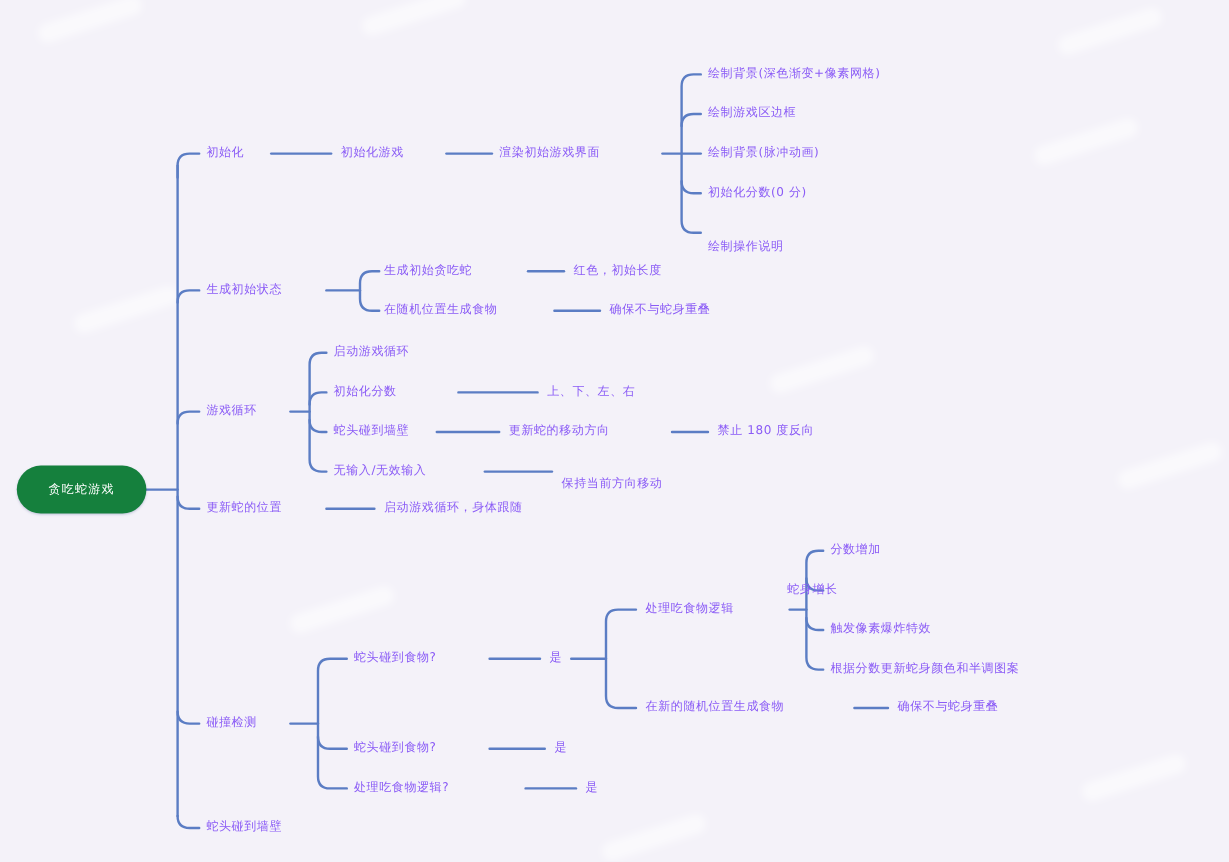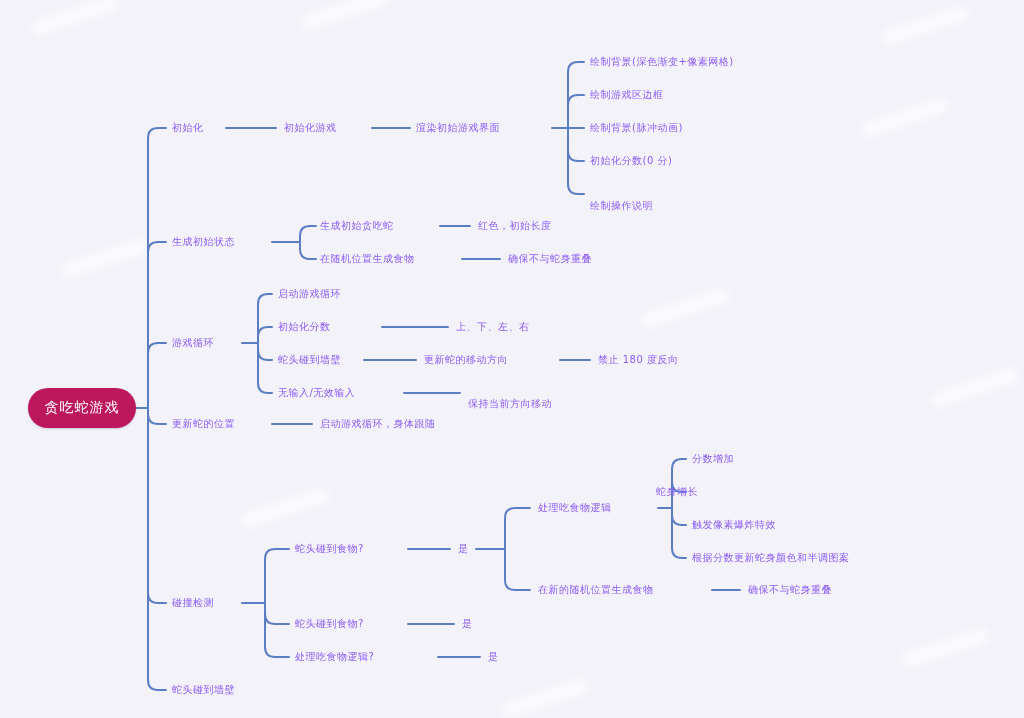--- a/index.html
+++ b/index.html
@@ -12,24 +12,24 @@
     position:absolute;width:90px;height:16px;background:rgba(255,255,255,.55);
     transform:rotate(-18deg);filter:blur(3px);border-radius:8px;pointer-events:none;
   }
   svg.lines{position:absolute;left:0;top:0;}
   .node{
     position:absolute;height:20px;line-height:20px;white-space:nowrap;
     font-size:10px;font-weight:500;color:#8b5cf6;letter-spacing:.5px;
     transform:translateY(-10px);
   }
   .root{
-    position:absolute;left:28px;top:388px;width:108px;height:40px;
-    background:#be185d;border-radius:20px;color:#ffffff;
+    position:absolute;left:14px;top:388px;width:108px;height:40px;
+    background:#15803d;border-radius:20px;color:#ffffff;
     display:flex;align-items:center;justify-content:center;
-    font-size:14px;font-weight:500;letter-spacing:1px;
+    font-size:10px;font-weight:500;letter-spacing:1px;
     box-shadow:0 1px 2px rgba(60,80,140,.25);
   }
 </style>
 </head>
 <body>
 
 <div>
   <span class="wm" style="left:30px;top:8px;"></span>
   <span class="wm" style="left:300px;top:2px;"></span>
   <span class="wm" style="left:880px;top:18px;"></span>

